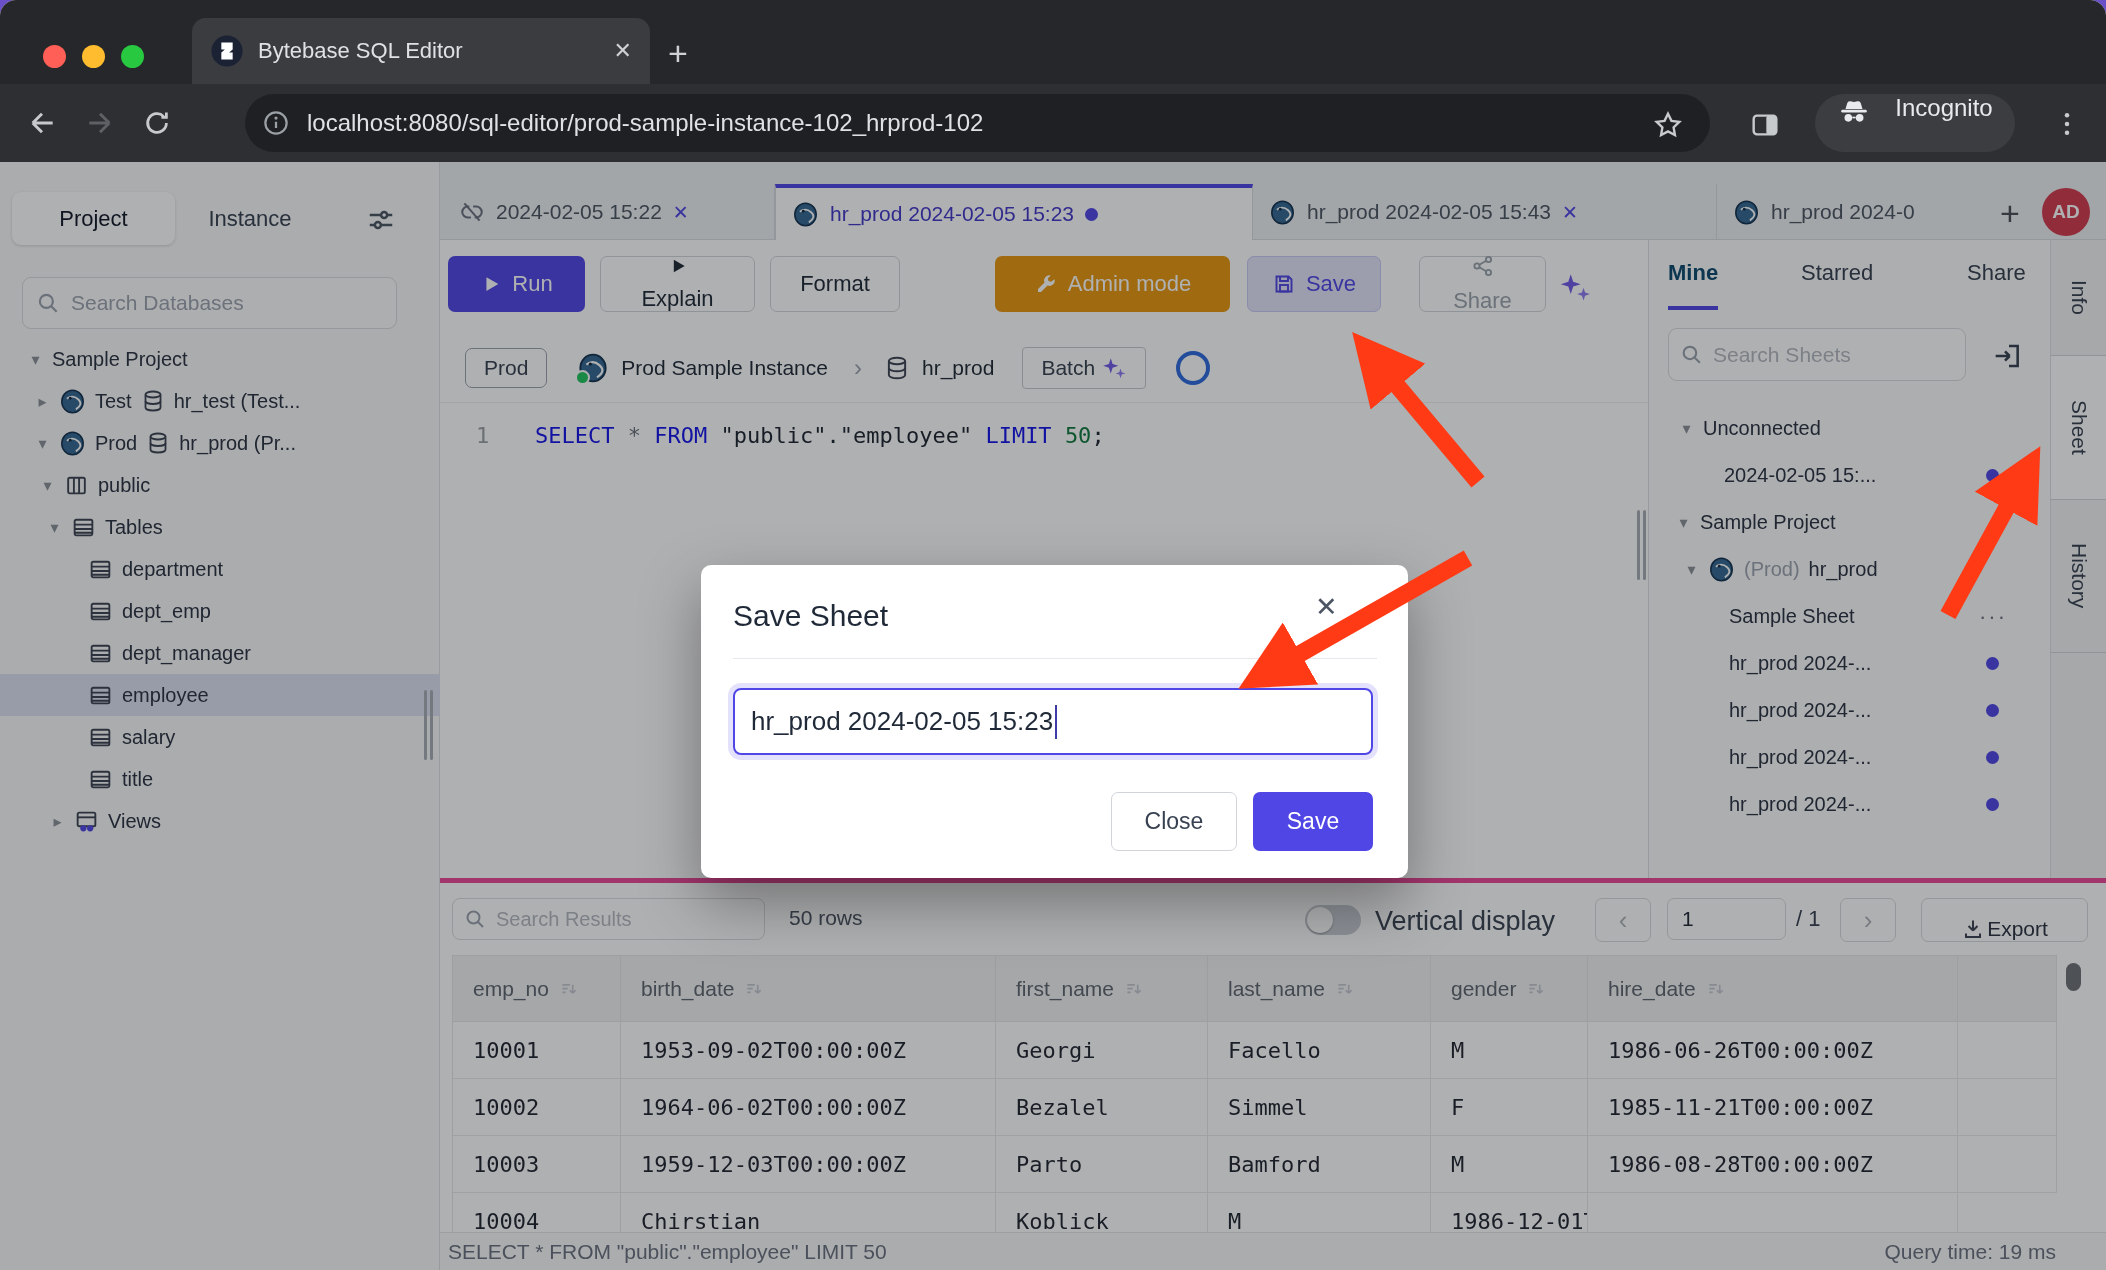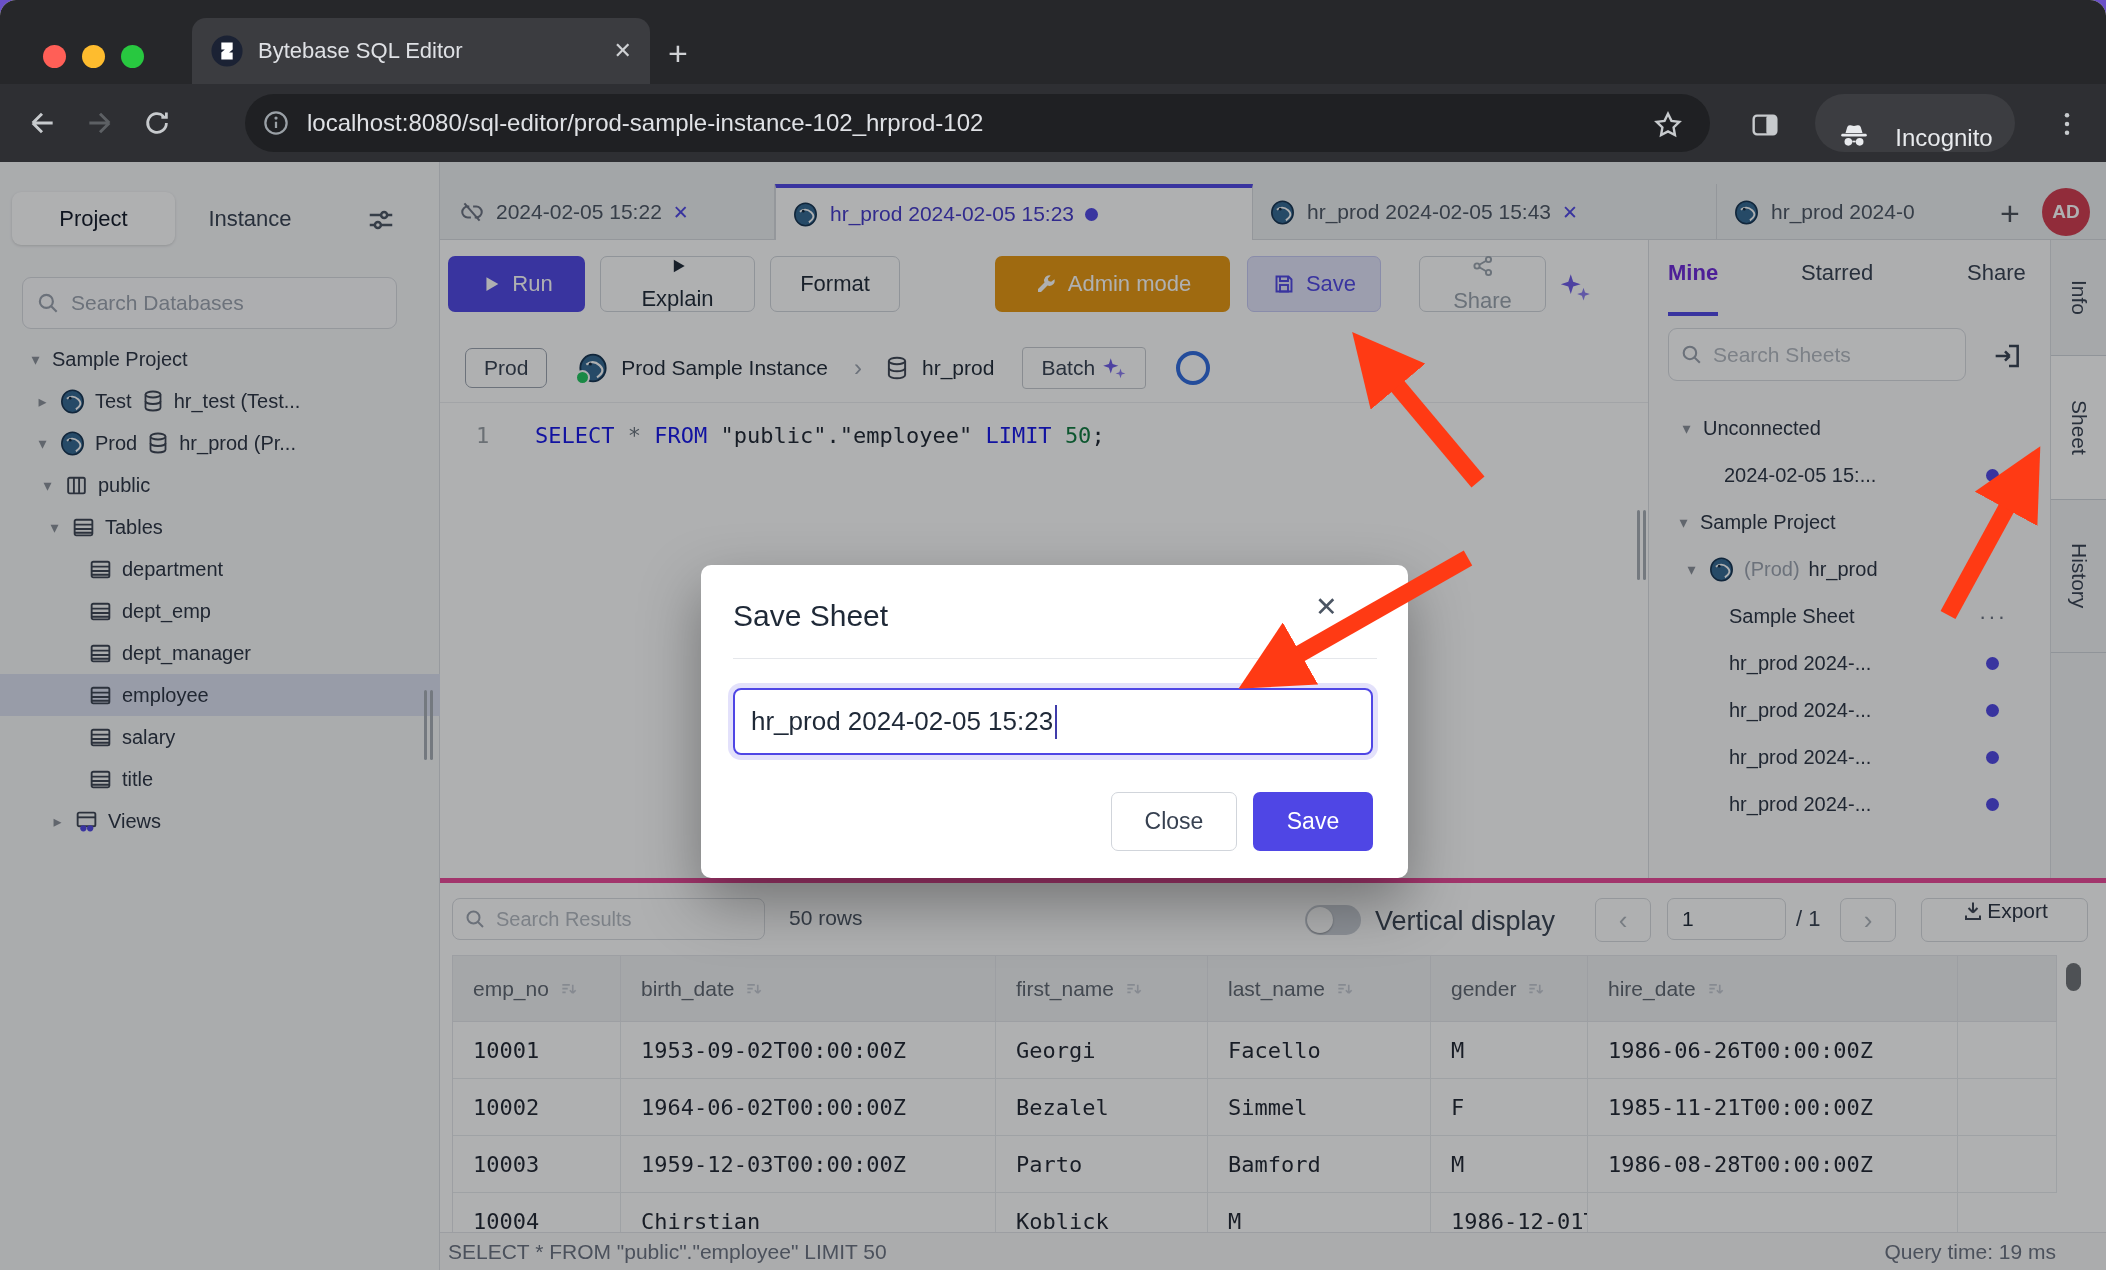--- a/index.html
+++ b/index.html
@@ -12,21 +12,21 @@
   .titlebar{position:absolute;left:0;top:0;width:2106px;height:84px;background:#26272a;}
   .tl{position:absolute;top:45px;width:23px;height:23px;border-radius:50%;}
   .browser-tab{position:absolute;left:192px;top:18px;width:458px;height:66px;background:#3b3c40;border-radius:14px 14px 0 0;display:flex;align-items:center;padding:0 18px;box-sizing:border-box;gap:14px;}
   .browser-tab .title{color:#dfe1e5;font-size:22px;flex:1;white-space:nowrap;overflow:hidden;}
   .tab-close{color:#cfd1d4;font-size:22px;}
   .newtab{position:absolute;left:668px;top:34px;color:#cfd1d4;font-size:34px;font-weight:300;}
   .urlbar{position:absolute;left:0;top:84px;width:2106px;height:78px;background:#2e2f33;display:flex;align-items:center;}
   .nav-ic{margin-left:26px;}
   .url-pill{position:absolute;left:245px;top:10px;width:1465px;height:58px;border-radius:29px;background:#1f2023;display:flex;align-items:center;padding-left:16px;box-sizing:border-box;gap:16px;}
   .url-text{color:#dfe1e5;font-size:24px;white-space:nowrap;}
-  .incog{position:absolute;left:1815px;top:10px;width:200px;height:58px;border-radius:29px;background:#3c3d41;display:flex;align-items:flex-end;justify-content:center;gap:24px;color:#e8eaed;font-size:24px;}
+  .incog{position:absolute;left:1815px;top:10px;width:200px;height:58px;border-radius:29px;background:#3c3d41;display:flex;align-items:flex-start;justify-content:center;gap:24px;color:#e8eaed;font-size:24px;}
 
   
   .page{position:absolute;left:0;top:162px;width:2106px;height:1108px;background:#fff;overflow:hidden;}
   .dim{position:absolute;inset:0;background:rgba(12,14,18,.33);z-index:40;pointer-events:none;}
 
   
   .sidebar{position:absolute;left:0;top:0;width:440px;height:1108px;background:#f8f9fa;border-right:1px solid #dcdfe3;box-sizing:border-box;}
   .sb-tab-active{position:absolute;left:12px;top:30px;width:163px;height:53px;background:#fff;border-radius:9px;box-shadow:0 1px 3px rgba(0,0,0,.15);display:flex;align-items:center;justify-content:center;font-size:22px;color:#111827;font-weight:500;}
   .sb-tab{position:absolute;left:185px;top:30px;width:130px;height:53px;display:flex;align-items:center;justify-content:center;font-size:22px;color:#374151;}
   .sb-search{position:absolute;left:22px;top:115px;width:375px;height:52px;background:#fdfdfe;border:1px solid #d8dbe0;border-radius:9px;box-sizing:border-box;display:flex;align-items:center;padding-left:12px;gap:8px;}
@@ -55,21 +55,21 @@
   .crumb{position:absolute;top:95px;height:66px;display:flex;align-items:center;font-size:21px;color:#1f2937;}
   .chip{border:1px solid #9ca3af;border-radius:7px;padding:7px 18px;color:#374151;}
   .codearea{position:absolute;left:0;top:162px;width:1208px;height:476px;border-top:1px solid #eceef1;font-family:"DejaVu Sans Mono",monospace;font-size:22px;}
   .lnum{position:absolute;left:36px;top:20px;color:#9aa0a6;}
   .code{position:absolute;left:95px;top:20px;white-space:pre;}
   .kw{color:#1414e8;} .op{color:#6a737d;} .idf{color:#1d2430;} .num{color:#0e7a3e;}
 
   
   .sheetpanel{position:absolute;left:1208px;top:0;width:402px;height:638px;background:#fcfcfd;border-left:1px solid #dcdfe3;box-sizing:border-box;}
   .sp-tab{position:absolute;top:20px;font-size:22px;color:#374151;}
-  .sp-tab.active{color:#6d28d9;font-weight:600;border-bottom:4px solid #4f46e5;padding-bottom:26px;}
+  .sp-tab.active{color:#0c4a6e;font-weight:600;border-bottom:4px solid #4f46e5;padding-bottom:20px;}
   .sp-search{position:absolute;left:19px;top:88px;width:298px;height:53px;border:1px solid #d8dbe0;border-radius:9px;background:#fff;display:flex;align-items:center;padding-left:10px;gap:7px;box-sizing:border-box;overflow:hidden;}
   .sp-search input{border:0;outline:0;background:transparent;font-size:21px;color:#374151;width:230px;font-family:inherit;}
   .sp-search input::placeholder{color:#b4b9c1;}
   .stree{position:absolute;left:0;top:165px;width:402px;}
   .srow{height:47px;display:flex;align-items:center;gap:9px;font-size:20px;color:#2a3342;box-sizing:border-box;white-space:nowrap;}
   .muted{color:#9ca3af;}
 
   
   .rail{position:absolute;left:1610px;top:0;width:56px;height:638px;background:#f2f3f5;border-left:1px solid #dcdfe3;box-sizing:border-box;}
   .rail-tab{position:absolute;left:0;width:56px;display:flex;align-items:center;justify-content:center;color:#374151;font-size:21px;}
@@ -81,21 +81,21 @@
   .r-search{position:absolute;left:12px;top:15px;width:313px;height:42px;border:1px solid #d8dbe0;border-radius:8px;display:flex;align-items:center;padding-left:10px;gap:7px;box-sizing:border-box;background:#fff;}
   .r-search input{border:0;outline:0;font-size:20px;color:#374151;width:240px;background:transparent;font-family:inherit;}
   .r-search input::placeholder{color:#b4b9c1;}
   .rowcount{position:absolute;left:349px;top:23px;font-size:21px;color:#4b5563;}
   .toggle{position:absolute;left:865px;top:22px;width:56px;height:30px;border-radius:15px;background:#c9ced6;}
   .toggle .knob{position:absolute;left:2px;top:2px;width:26px;height:26px;border-radius:50%;background:#fff;box-shadow:0 1px 2px rgba(0,0,0,.3);}
   .t-label{position:absolute;left:935px;top:23px;font-size:27px;color:#3a4352;}
   .pagebtn{position:absolute;top:15px;width:54px;height:42px;border:1px solid #d7dade;border-radius:7px;background:#fff;display:flex;align-items:center;justify-content:center;color:#aeb4bb;font-size:26px;}
   .pageinput{position:absolute;left:1227px;top:15px;width:119px;height:42px;border:1px solid #d7dade;border-radius:7px;box-sizing:border-box;font-size:21px;color:#1f2937;padding-left:14px;font-family:inherit;outline:none;}
   .pagetotal{position:absolute;left:1356px;top:23px;font-size:22px;color:#374151;}
-  .exportbtn{position:absolute;left:1481px;top:15px;width:165px;height:42px;border:1px solid #d7dade;border-radius:7px;background:#fff;display:flex;align-items:flex-start;justify-content:center;gap:2px;font-size:21px;color:#2b3342;}
+  .exportbtn{position:absolute;left:1481px;top:15px;width:165px;height:42px;border:1px solid #d7dade;border-radius:7px;background:#fff;display:flex;align-items:flex-end;justify-content:center;gap:2px;font-size:21px;color:#2b3342;}
   .grid{position:absolute;left:12px;top:72px;width:1604px;display:grid;grid-template-columns:168px 375px 212px 223px 157px 370px 99px;border-left:1px solid #e4e6ea;border-top:1px solid #e4e6ea;}
   .hcell{height:66px;background:#f1f2f4;border-right:1px solid #e4e6ea;border-bottom:1px solid #e4e6ea;display:flex;align-items:center;padding-left:20px;gap:10px;font-size:21px;color:#5f6670;box-sizing:border-box;}
   .cell{height:57px;border-right:1px solid #e8eaed;border-bottom:1px solid #e8eaed;display:flex;align-items:center;padding-left:20px;font-family:"DejaVu Sans Mono",monospace;font-size:22px;color:#1f2430;box-sizing:border-box;white-space:nowrap;overflow:hidden;}
   .vscroll{position:absolute;left:1626px;top:80px;width:15px;height:28px;border-radius:8px;background:#6f7276;}
 
   .statusbar{position:absolute;left:440px;top:1070px;width:1666px;height:38px;background:#fafafa;border-top:1px solid #e3e5e9;box-sizing:border-box;display:flex;align-items:center;justify-content:space-between;padding:0 50px 0 8px;font-size:21px;color:#6b7280;}
 
   
   .modal{position:absolute;left:701px;top:403px;width:707px;height:313px;background:#fff;border-radius:10px;box-shadow:0 24px 60px rgba(0,0,0,.35);z-index:50;}
   .m-title{position:absolute;left:32px;top:24px;font-size:30px;color:#1f2937;font-weight:500;margin-top:10px;}

